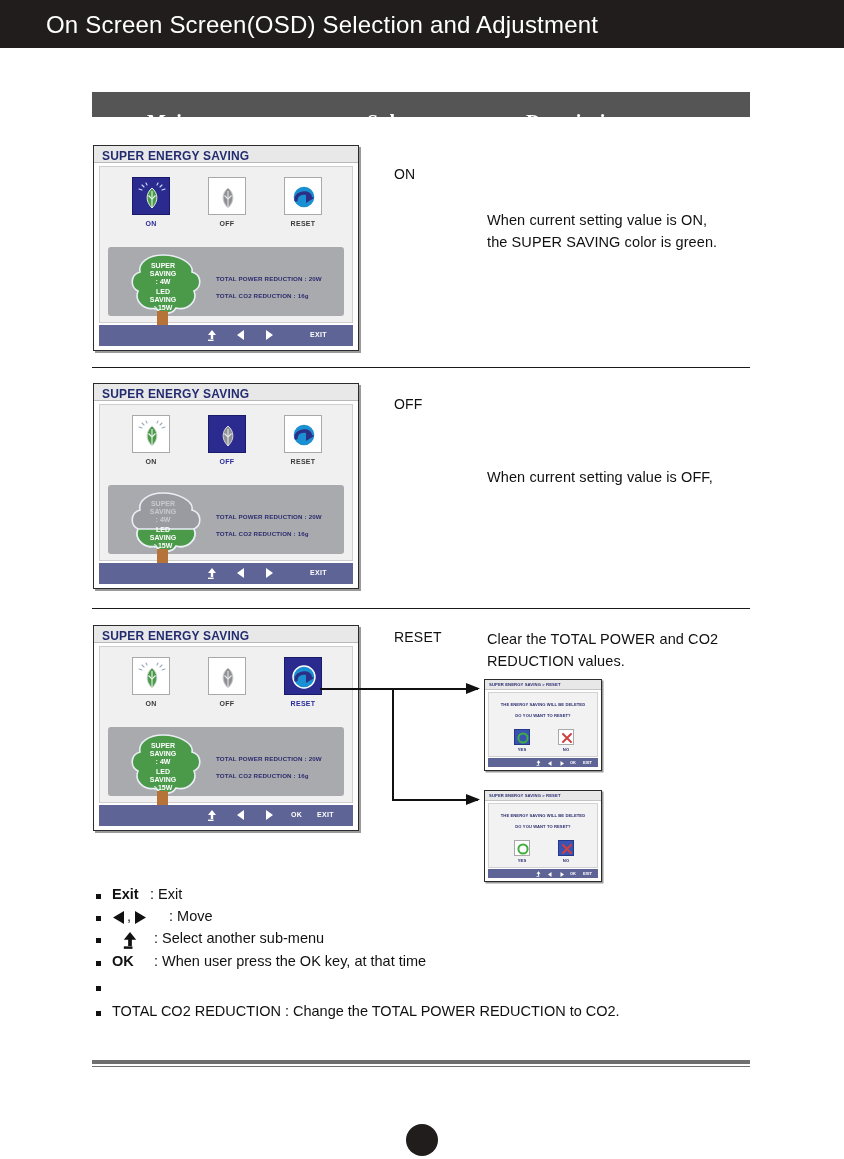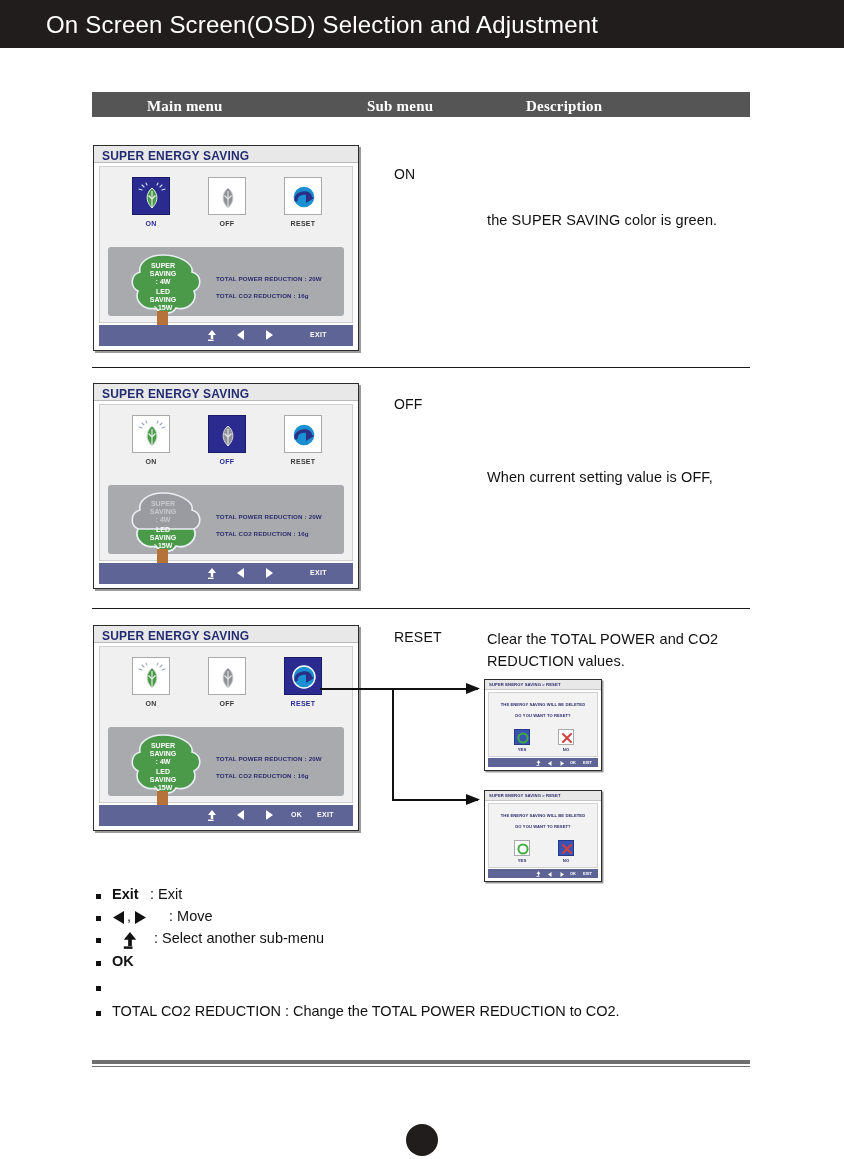--- a/index.html
+++ b/index.html
@@ -21,23 +21,23 @@
     font-size: 24px; font-weight: 400; color: #ffffff;
     letter-spacing: .2px; white-space: nowrap;
   }
 
   
   .colhead {
     position: absolute; left: 92px; top: 92px; width: 658px; height: 25px;
     background: #555555;
   }
   .colhead span {
-    position: absolute; top: 6px;
+    position: absolute; top: 19px;
     color: #ffffff; font-family: "Liberation Serif", serif;
-    font-weight: 700; font-size: 15px; letter-spacing: .2px;
+    font-weight: 700; font-size: 20px; letter-spacing: .2px;
   }
   .ch-main { left: 55px; }
   .ch-sub  { left: 275px; }
   .ch-desc { left: 434px; }
   .row-rule {
     position: absolute; left: 92px; width: 658px; height: 1px;
     background: #1a1a1a;
   }
 
   
@@ -281,20 +281,21 @@
     </svg>
     <svg class="foot-ico" style="left:166px;" width="8" height="10" viewBox="0 0 8 10">
       <path d="M1 0 L1 10 L8 5 Z" fill="#ffffff"></path>
     </svg>
     <span class="foot-txt" style="left:211px;">EXIT</span>
   </div>
 </div>
 
 <div class="submenu" style="left:394px; top:166px;">ON</div>
 <div class="desc" style="left:487px; top:209px;">
+  <div>When current setting value is ON,</div>
   <div>the SUPER SAVING color is green.</div>
 </div>
 
 <div class="row-rule" style="top:367px;"></div>
 
 <div class="osd" style="left:93px; top:383px;">
   <div class="osd-title">
     <span>SUPER ENERGY SAVING</span>
   </div>
   <div class="osd-body">
@@ -583,20 +584,21 @@
     <svg style="position:absolute; left:26px; top:2px;" width="16" height="17" viewBox="0 0 10 11">
       <path d="M5 0 L9 5 L6.2 5 L6.2 9 L3.8 9 L3.8 5 L1 5 Z" fill="#111"></path>
       <rect x="1" y="9.3" width="5.6" height="1.6" fill="#111"></rect>
     </svg>
     <span class="ltext" style="left:58px;">: Select another sub-menu</span>
   </div>
 
   <div class="lrow" style="height:25px;">
     <span class="bullet"></span>
     <span class="lbl-strong">OK</span>
+    <span class="ltext" style="left:58px;">: When user press the OK key, at that time</span>
   </div>
 
 
   <div class="lrow" style="height:25px;">
     <span class="bullet"></span>
   </div>
 
   <div class="lrow" style="height:25px;">
     <span class="bullet"></span>
     <span class="ltext" style="left:16px;">TOTAL CO2 REDUCTION : Change the TOTAL POWER REDUCTION to CO2.</span>

